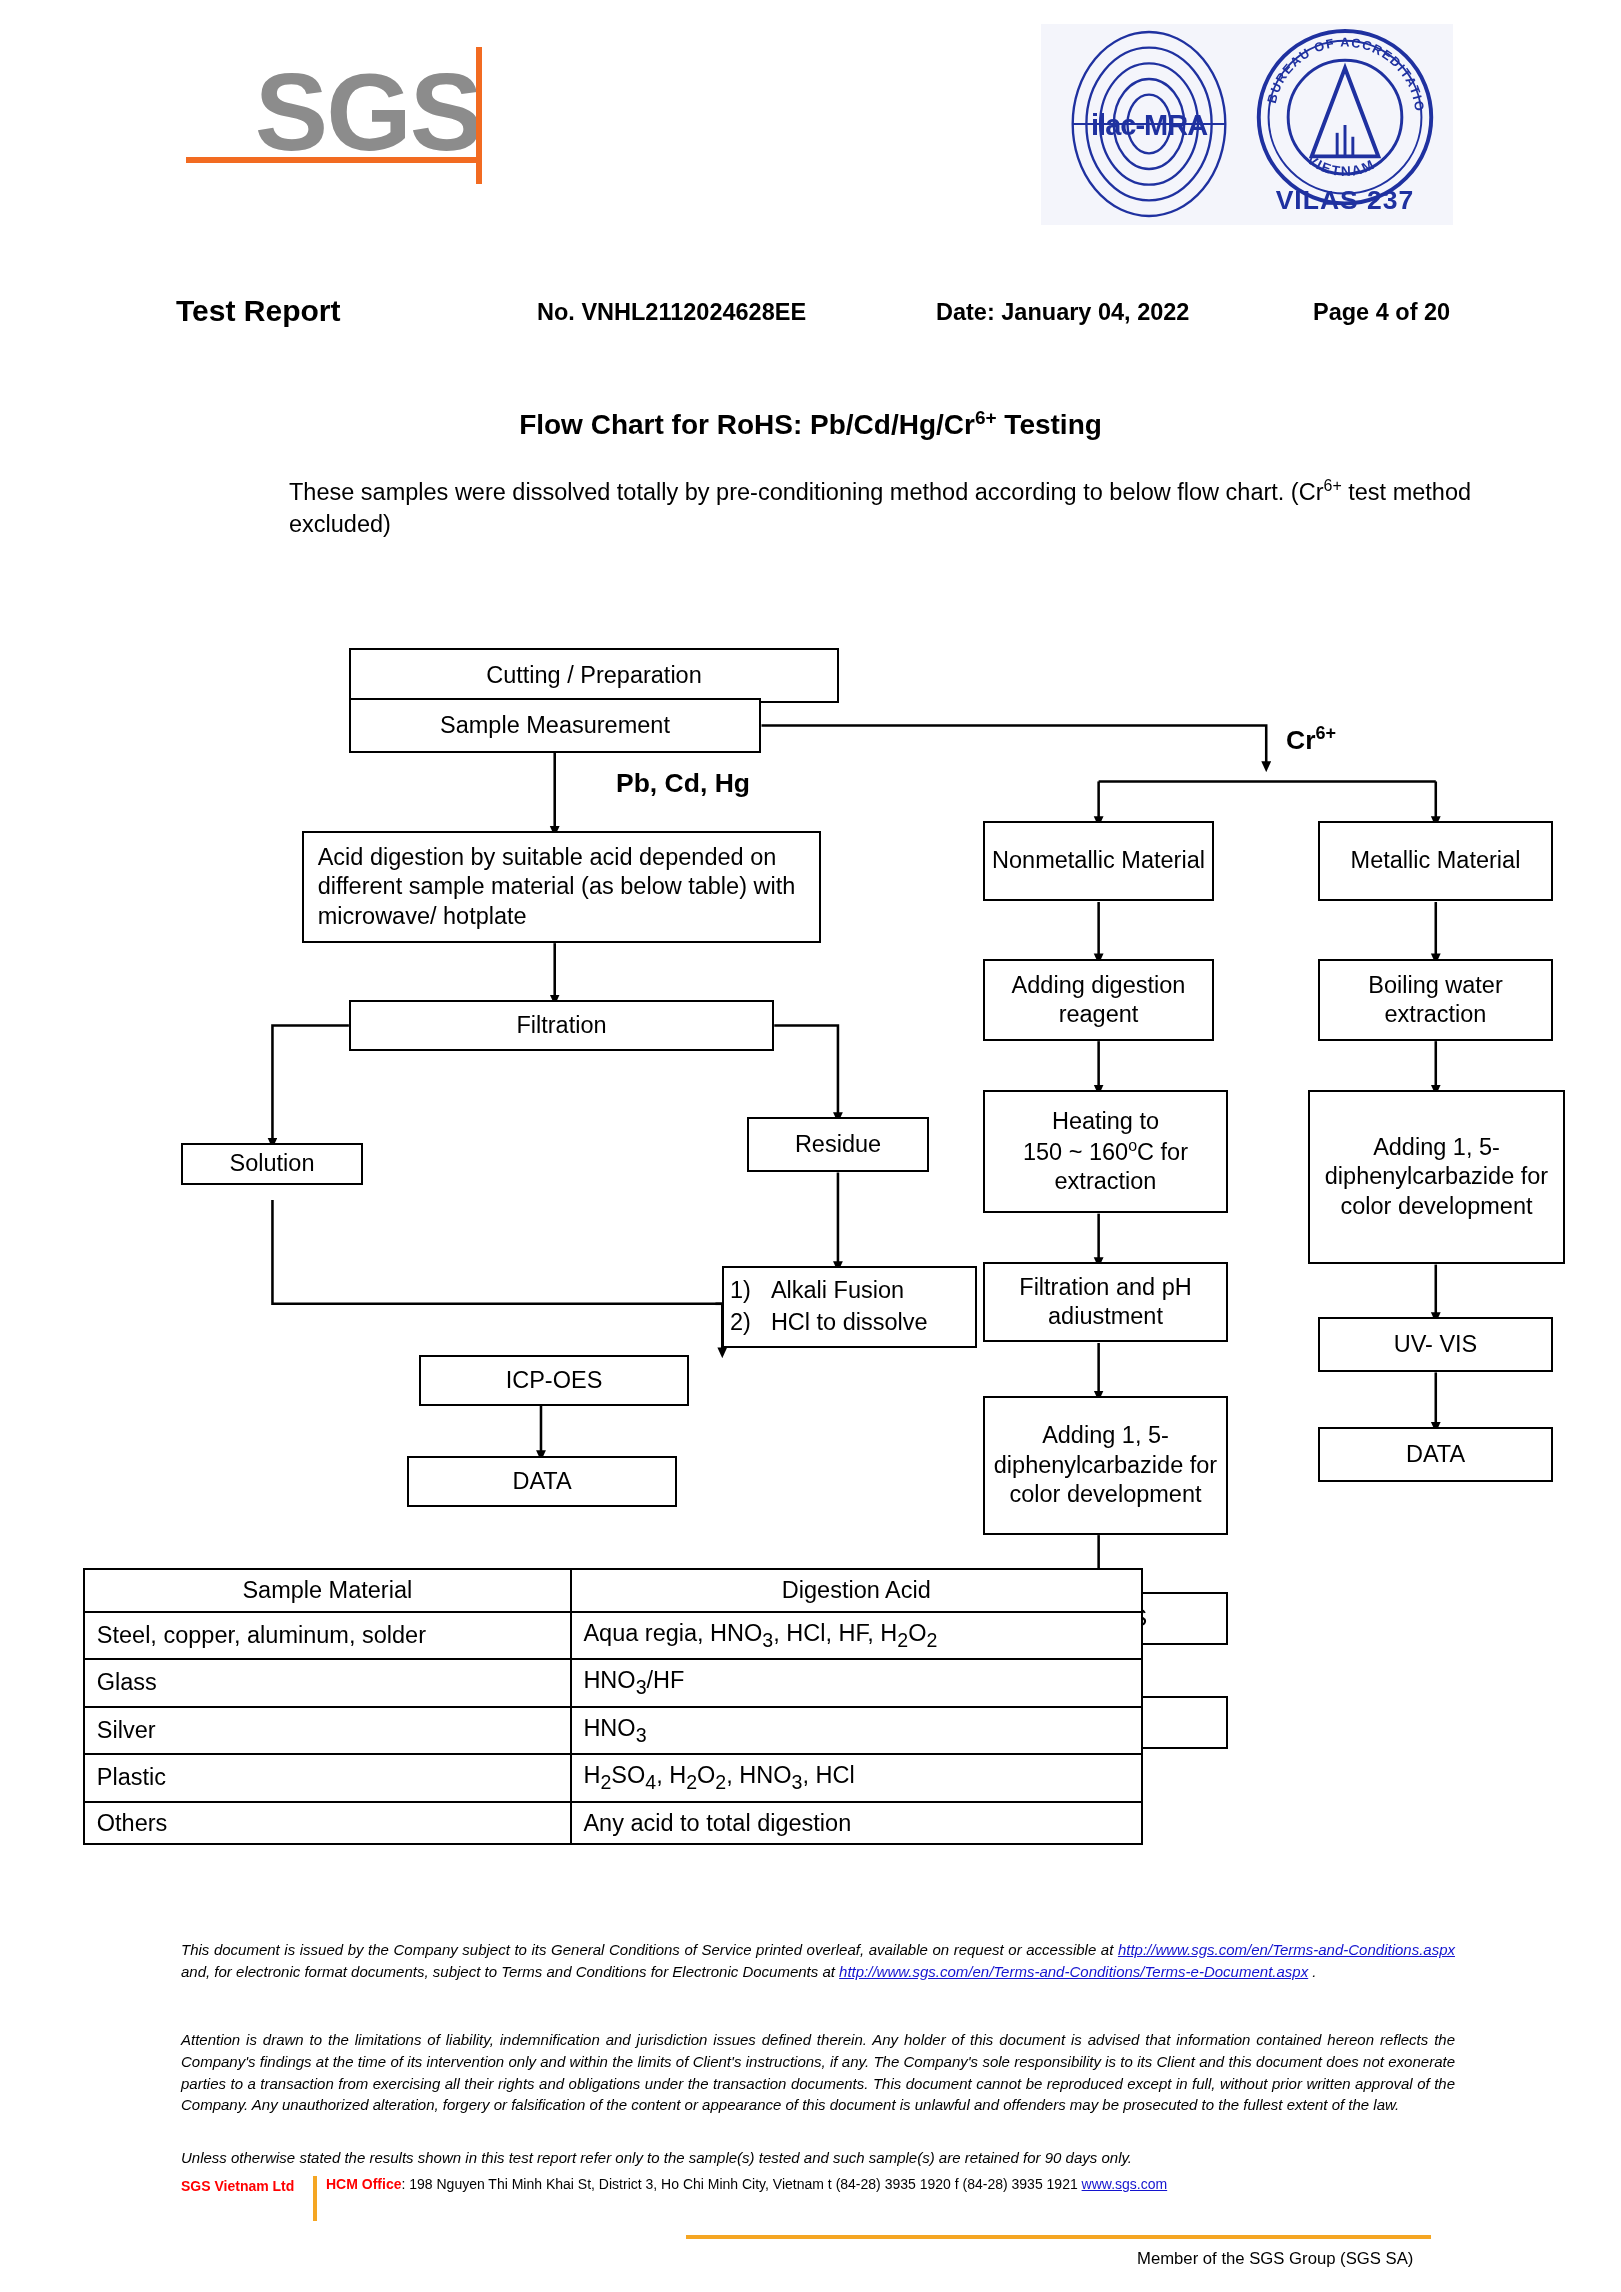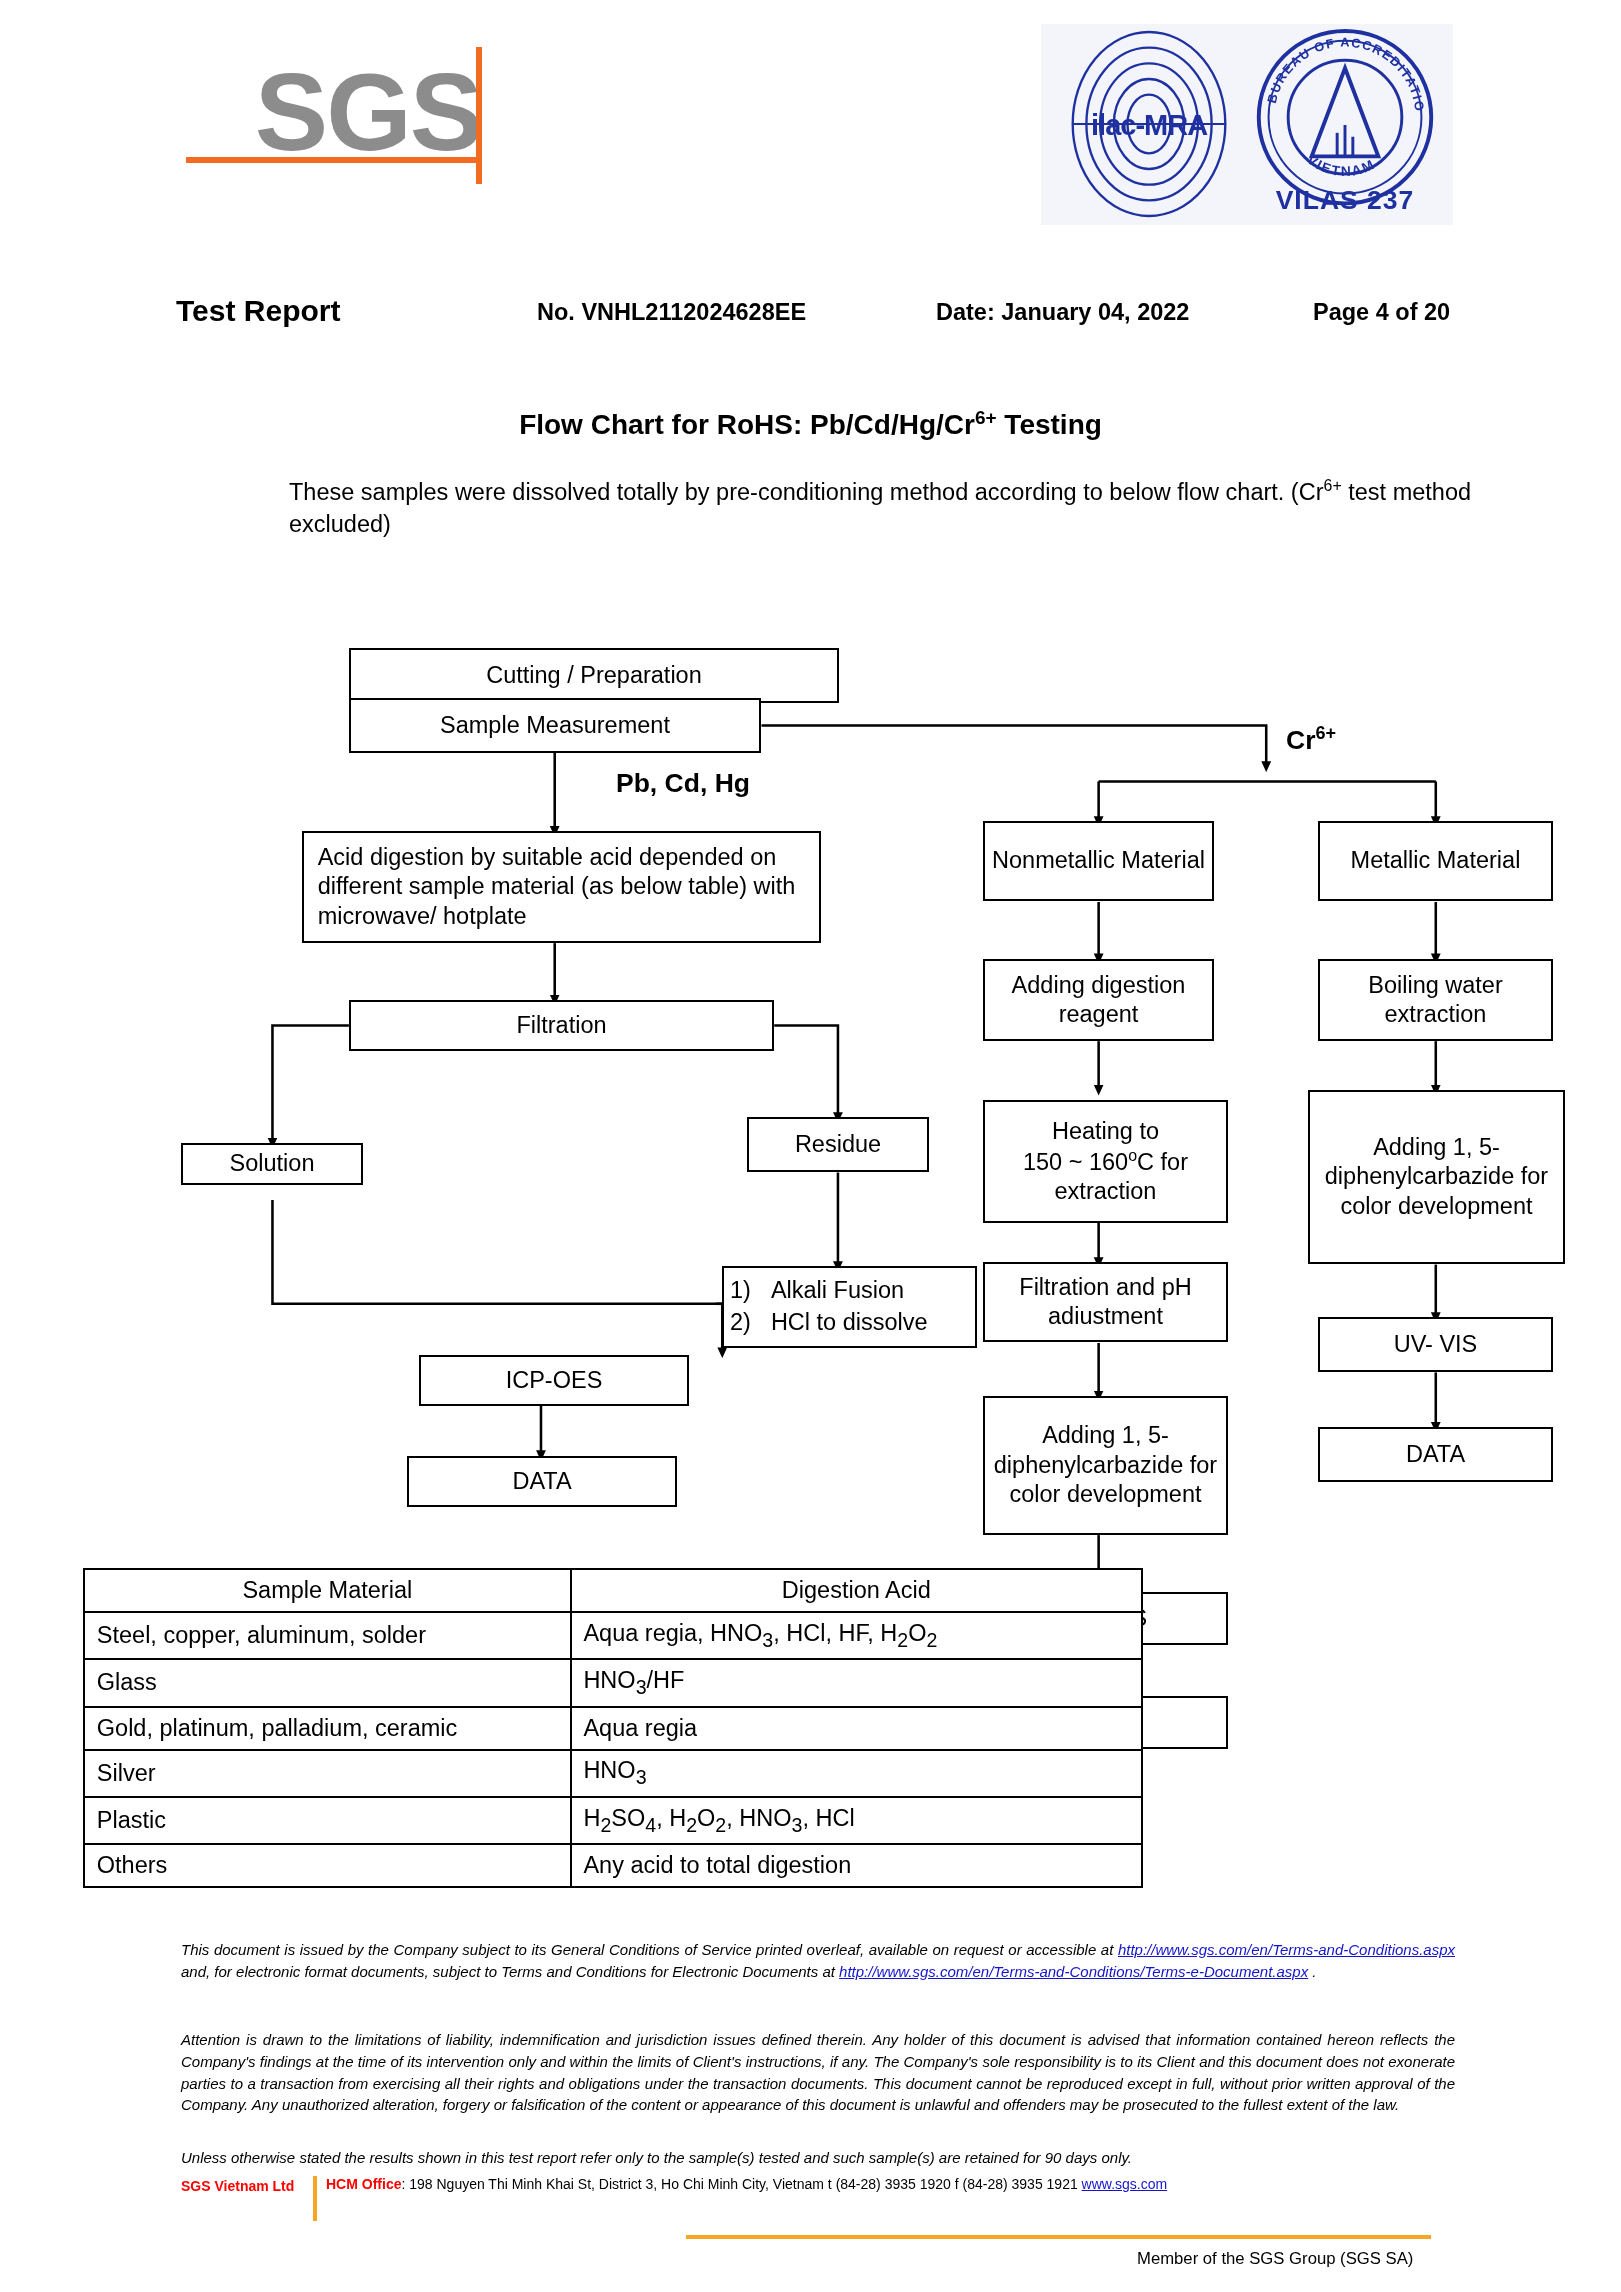--- a/index.html
+++ b/index.html
@@ -231,21 +231,21 @@
 </div>
 
 <div class="fbox" style="left:983px;top:821px;width:231px;height:80px;">
   <span>Nonmetallic Material</span>
 </div>
 
 <div class="fbox" style="left:983px;top:959px;width:231px;height:82px;">
   <span>Adding digestion reagent</span>
 </div>
 
-<div class="fbox" style="left:983px;top:1090px;width:245px;height:123px;margin-top:10px;">
+<div class="fbox" style="left:983px;top:1090px;width:245px;height:123px;">
   <span>
     <span>Heating to</span><br>
     <span>150 ~ 160</span><span class="sup">o</span><span>C for</span><br>
     <span>extraction</span>
   </span>
 </div>
 
 <div class="fbox" style="left:983px;top:1262px;width:245px;height:80px;">
   <span>Filtration and pH adiustment</span>
 </div>
@@ -292,24 +292,20 @@
   <tbody id="mat-tbody">
       <tr>
         <td class="c1">Steel, copper, aluminum, solder</td>
         <td>Aqua regia, HNO<sub>3</sub>, HCl, HF, H<sub>2</sub>O<sub>2</sub></td>
       </tr>
       <tr>
         <td class="c1">Glass</td>
         <td>HNO<sub>3</sub>/HF</td>
       </tr>
       <tr>
-        <td class="c1">Gold, platinum, palladium, ceramic</td>
-        <td>Aqua regia</td>
-      </tr>
-      <tr>
         <td class="c1">Silver</td>
         <td>HNO<sub>3</sub></td>
       </tr>
       <tr>
         <td class="c1">Plastic</td>
         <td>H<sub>2</sub>SO<sub>4</sub>, H<sub>2</sub>O<sub>2</sub>, HNO<sub>3</sub>, HCl</td>
       </tr>
       <tr>
         <td class="c1">Others</td>
         <td>Any acid to total digestion</td>

